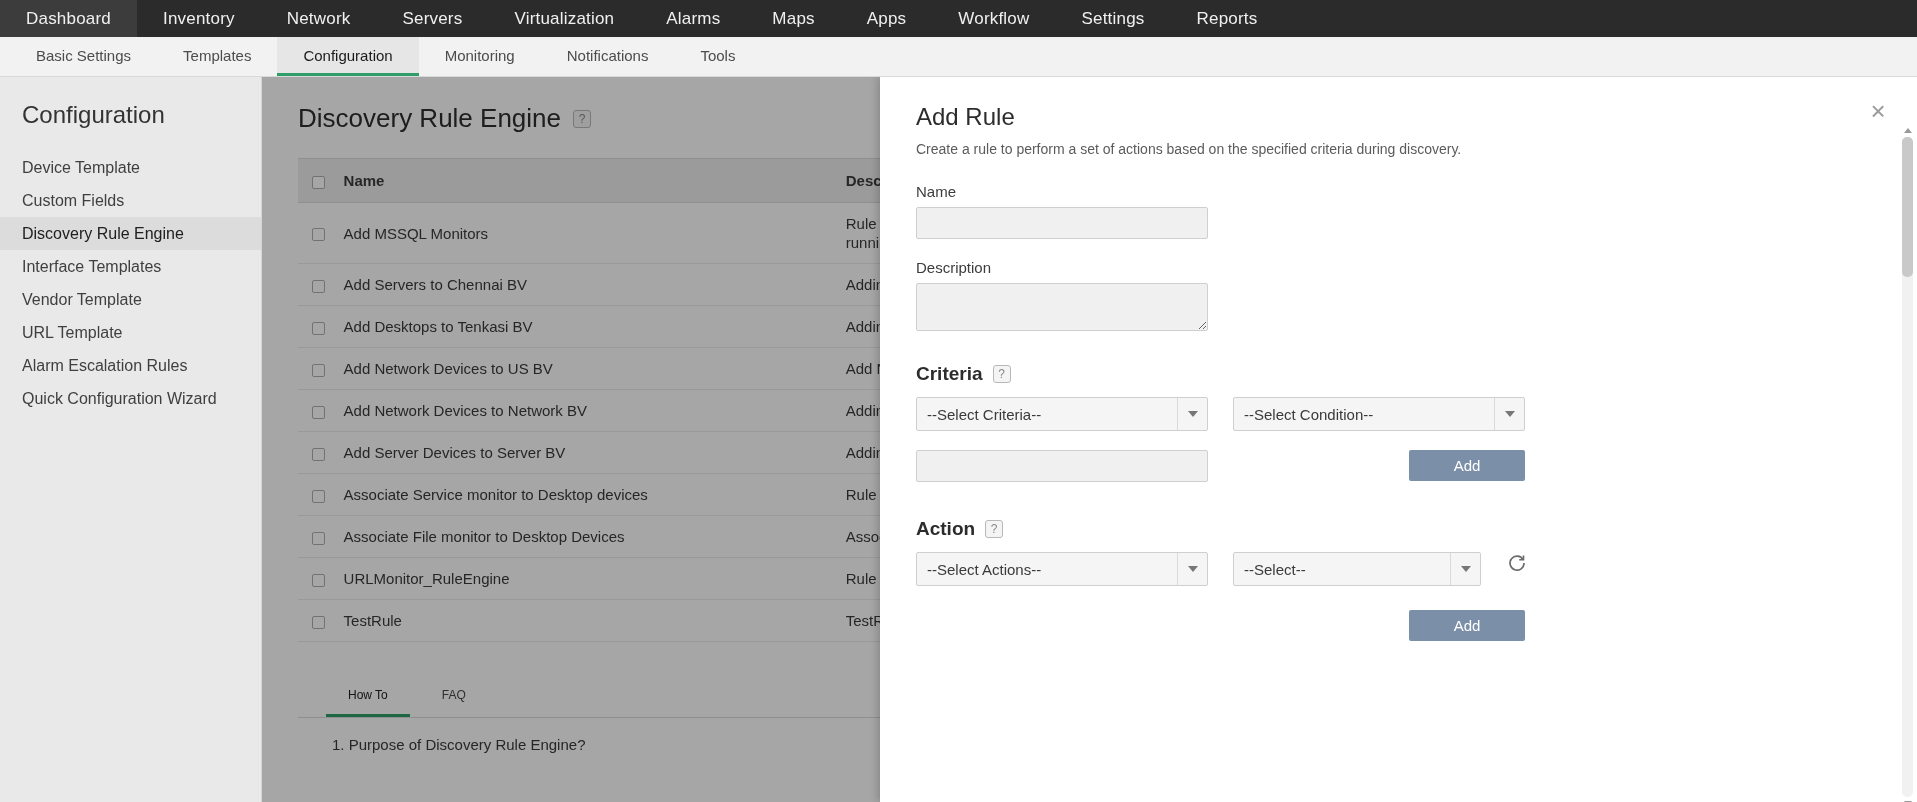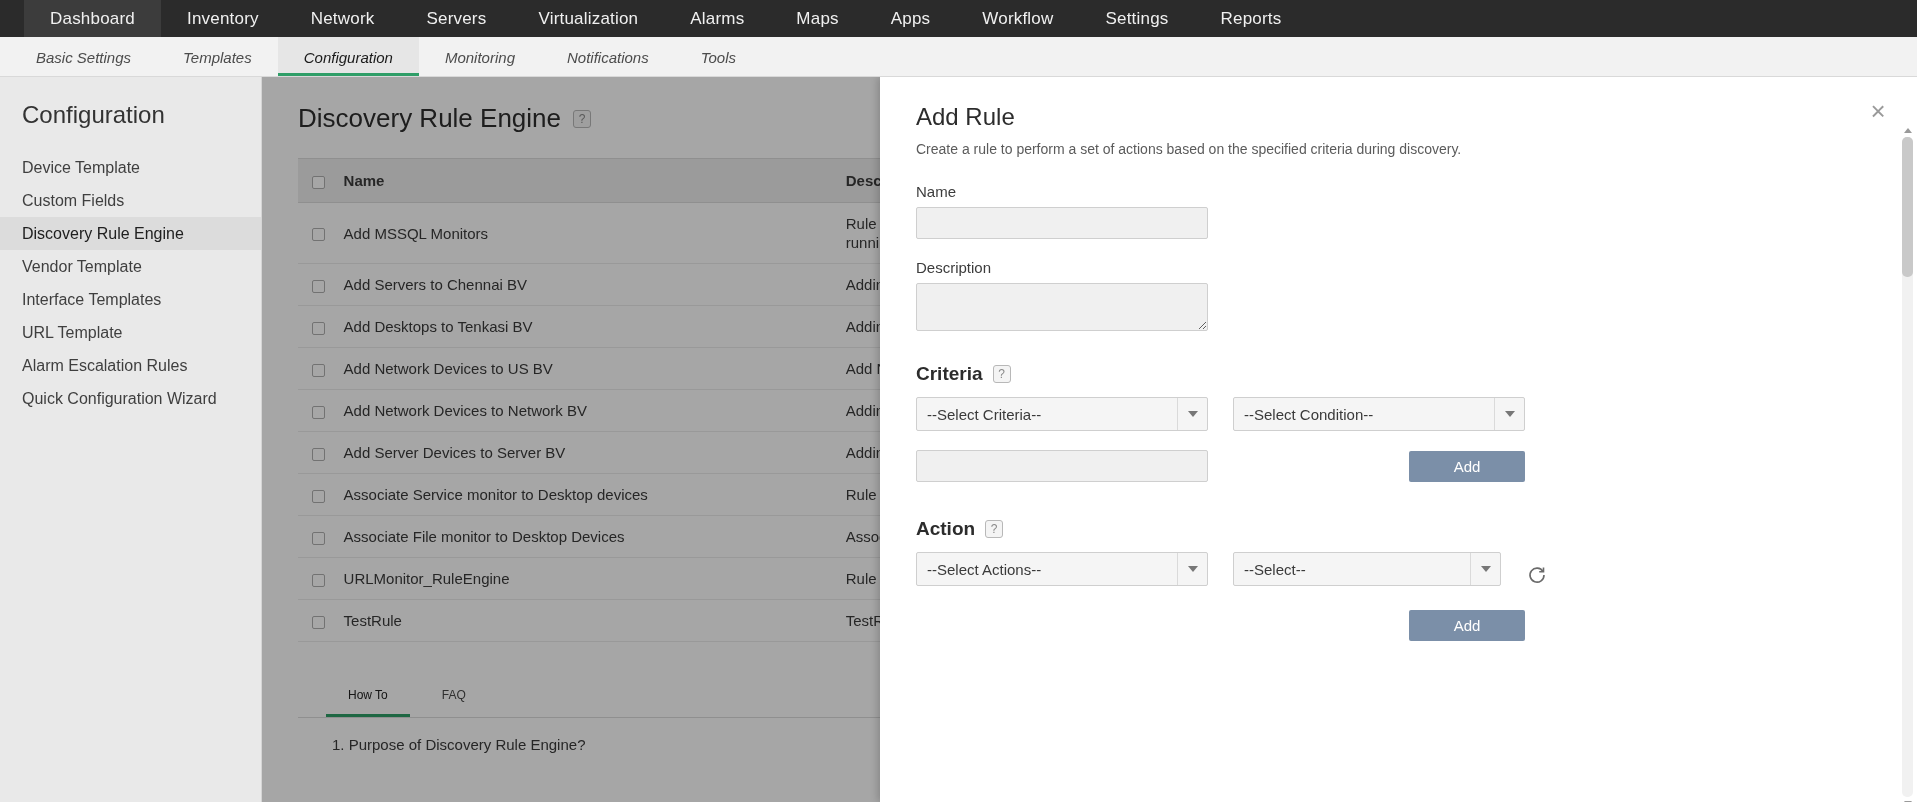--- a/index.html
+++ b/index.html
@@ -22,40 +22,40 @@
   .topnav-item {
     display: flex;
     align-items: center;
     padding: 0 26px;
     font-size: 17px;
     letter-spacing: .2px;
     color: #f0f0f0;
     cursor: pointer;
     white-space: nowrap;
   }
-  .topnav-item.active { background: #3c3c3c; margin-left: 24px; }
+  .topnav-item.active { background: #3c3c3c; }
 
   
   #subnav {
     height: 40px;
     background: #f2f2f2;
     border-bottom: 1px solid #d9d9d9;
     display: flex;
     align-items: stretch;
     padding-left: 10px;
   }
   .subnav-item {
     display: flex;
-    padding: 12px 26px;
+    align-items: center;
+    padding: 0 26px;
     font-size: 15px;
     color: #4c4c4c;
     cursor: pointer;
     border-bottom: 3px solid transparent;
     white-space: nowrap;
-    font-style: italic;
   }
   .subnav-item.active {
     color: #1a1a1a;
     border-bottom-color: #2f9e68;
     background: #e6e6e6;
   }
 
   
   #page {
     display: flex;
@@ -250,21 +250,21 @@
     gap: 10px;
     margin: 28px 0 12px 0;
   }
   .section-head .t {
     font-size: 19px;
     color: #2c2c2c;
     font-weight: bold;
   }
   .row {
     display: flex;
-    align-items: flex-end;
+    align-items: flex-start;
     gap: 25px;
   }
   .select {
     position: relative;
     width: 292px;
     height: 34px;
     border: 1px solid #cfcfcf;
     background: #f5f5f5;
     border-radius: 2px;
     display: flex;
@@ -403,24 +403,24 @@
     <div class="side-item">
         <span>Device Template</span>
       </div>
     <div class="side-item">
         <span>Custom Fields</span>
       </div>
     <div class="side-item active">
         <span>Discovery Rule Engine</span>
       </div>
     <div class="side-item">
+        <span>Interface Templates</span>
+      </div>
+    <div class="side-item">
         <span>Vendor Template</span>
-      </div>
-    <div class="side-item">
-        <span>Interface Templates</span>
       </div>
     <div class="side-item">
         <span>URL Template</span>
       </div>
     <div class="side-item">
         <span>Alarm Escalation Rules</span>
       </div>
     <div class="side-item">
         <span>Quick Configuration Wizard</span>
       </div>
@@ -551,21 +551,21 @@
         <span class="help-badge">?</span>
       </div>
 
       <div class="row">
         <div class="select">
           <span>--Select Actions--</span>
           <span class="arrow-box">
               <span class="caret"></span>
             </span>
         </div>
-        <div class="select" style="width:268px">
+        <div class="select" style="width:248px">
           <span>--Select--</span>
           <span class="arrow-box">
               <span class="caret"></span>
             </span>
         </div>
         <span class="refresh-icon">
           <svg width="20" height="20" viewBox="0 0 20 20" fill="none" stroke="#6a6a6a" stroke-width="1.6">
             <path d="M16 6.5A7 7 0 1 0 17 10"></path>
             <polyline points="16.5,2.5 16.5,6.8 12.2,6.8"></polyline>
           </svg>

